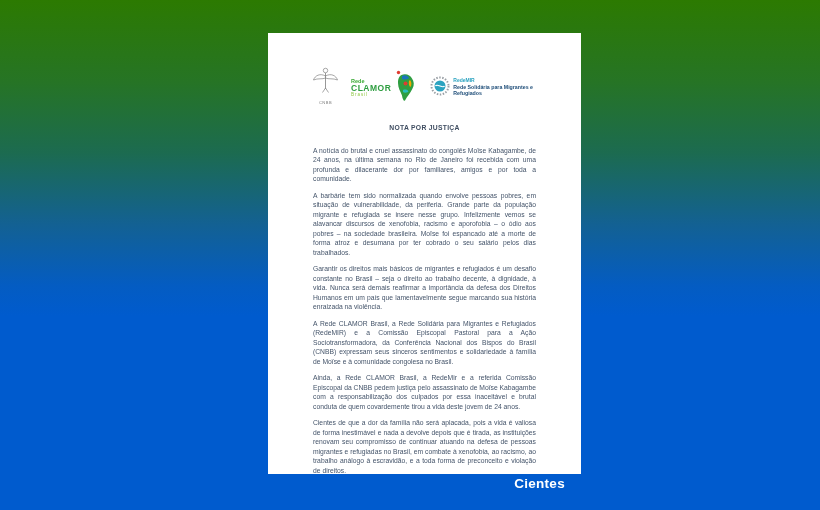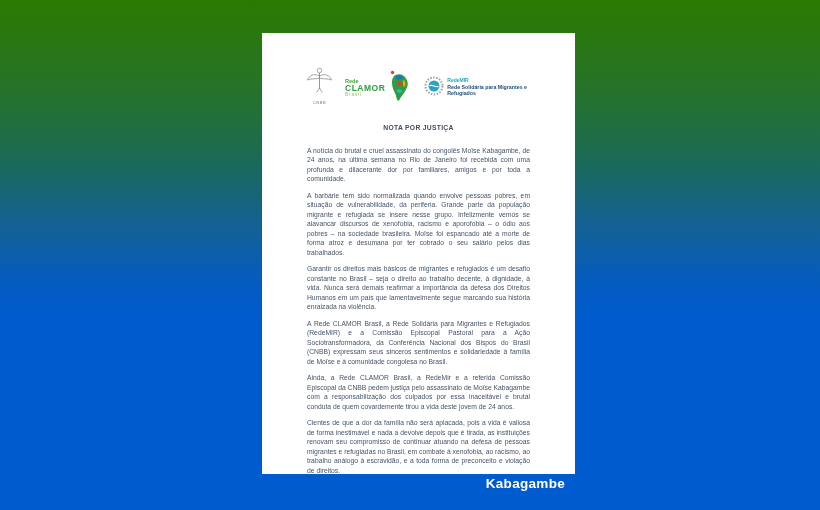--- a/index.html
+++ b/index.html
@@ -10,21 +10,21 @@
     position: relative;
     width: 820px; height: 510px;
     background: linear-gradient(180deg,
       #2c7a01 0%, #267425 16%, #1c6b50 30%,
       #136193 44%, #045cc2 56%, #005bce 62%, #005bce 100%);
     overflow: hidden;
   }
 
   .page {
     position: absolute;
-    left: 262px; top: 33px;
+    left: 268px; top: 33px;
     width: 313px; height: 441px;
     background: #ffffff;
     overflow: hidden;
   }
 
   .page-inner {
     width: 626px; height: 882px;
     transform: scale(0.5);
     transform-origin: top left;
     padding: 66px 90px 0 90px;
@@ -140,15 +140,15 @@
       <p class="doc-paragraph">A notícia do brutal e cruel assassinato do congolês Moïse Kabagambe, de 24 anos, na última semana no Rio de Janeiro foi recebida com uma profunda e dilacerante dor por familiares, amigos e por toda a comunidade.</p>
       <p class="doc-paragraph">A barbárie tem sido normalizada quando envolve pessoas pobres, em situação de vulnerabilidade, da periferia. Grande parte da população migrante e refugiada se insere nesse grupo. Infelizmente vemos se alavancar discursos de xenofobia, racismo e aporofobia – o ódio aos pobres – na sociedade brasileira. Moïse foi espancado até a morte de forma atroz e desumana por ter cobrado o seu salário pelos dias trabalhados.</p>
       <p class="doc-paragraph">Garantir os direitos mais básicos de migrantes e refugiados é um desafio constante no Brasil – seja o direito ao trabalho decente, à dignidade, à vida. Nunca será demais reafirmar a importância da defesa dos Direitos Humanos em um país que lamentavelmente segue marcando sua história enraizada na violência.</p>
       <p class="doc-paragraph">A Rede CLAMOR Brasil, a Rede Solidária para Migrantes e Refugiados (RedeMIR) e a Comissão Episcopal Pastoral para a Ação Sociotransformadora, da Conferência Nacional dos Bispos do Brasil (CNBB) expressam seus sinceros sentimentos e solidariedade à família de Moïse e à comunidade congolesa no Brasil.</p>
       <p class="doc-paragraph">Ainda, a Rede CLAMOR Brasil, a RedeMir e a referida Comissão Episcopal da CNBB pedem justiça pelo assassinato de Moïse Kabagambe com a responsabilização dos culpados por essa inaceitável e brutal conduta de quem covardemente tirou a vida deste jovem de 24 anos.</p>
       <p class="doc-paragraph">Cientes de que a dor da família não será aplacada, pois a vida é valiosa de forma inestimável e nada a devolve depois que é tirada, as instituições renovam seu compromisso de continuar atuando na defesa de pessoas migrantes e refugiadas no Brasil, em combate à xenofobia, ao racismo, ao trabalho análogo à escravidão, e a toda forma de preconceito e violação de direitos.</p>
 
     </div>
   </div>
 
-  <div class="continua">Kabagambe</div>
+  <div class="continua">Cientes</div>
 
 </div>
 
 </body></html>

